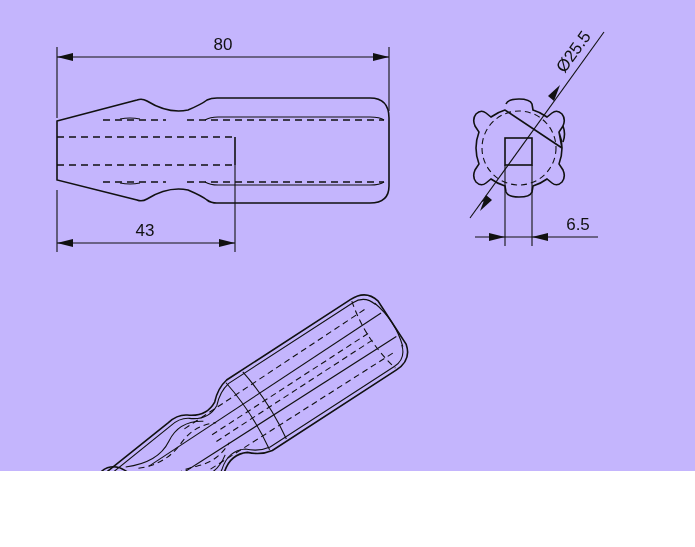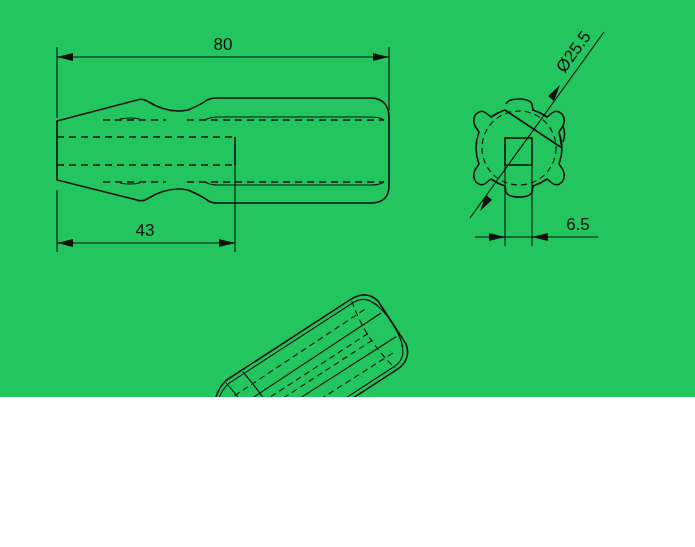--- a/index.html
+++ b/index.html
@@ -3,22 +3,22 @@
   <meta charset="utf-8">
   <style>
     html, body {
       margin: 0;
       padding: 0;
       background: #ffffff;
     }
     .canvas {
       position: relative;
       width: 695px;
-      height: 397px;
-      background: #22c55e;
+      height: 471px;
+      background: #c4b5fd;
       overflow: hidden;
     }
     svg.drawing {
       position: absolute;
       left: 0;
       top: 0;
       width: 695px;
       height: 547px;
     }
     .dim-text {

